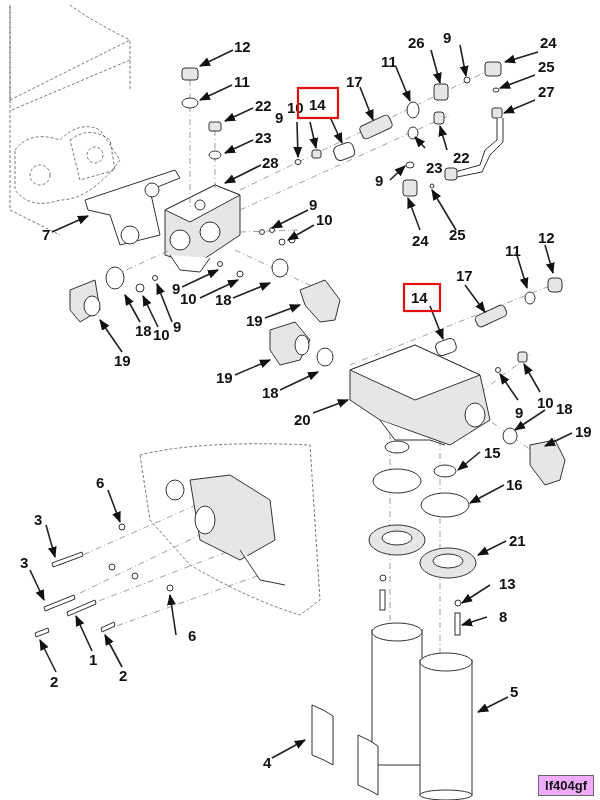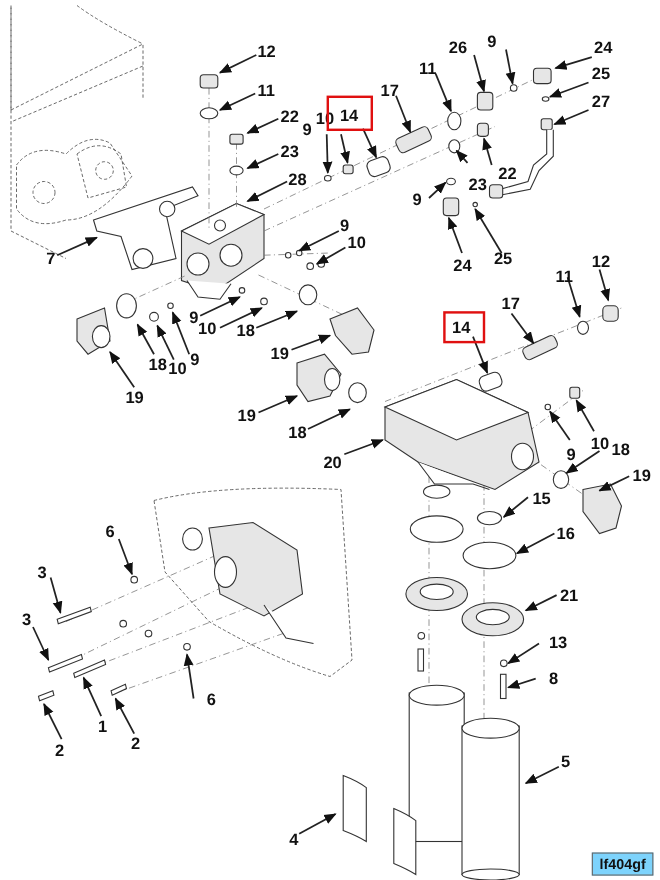--- a/index.html
+++ b/index.html
@@ -5,21 +5,21 @@
   html, body { margin:0; padding:0; background:#fff; }
   body { width:600px; height:800px; position:relative; overflow:hidden; font-family:"Liberation Sans", sans-serif; }
   #diagram { position:absolute; left:0; top:0; width:600px; height:800px; }
   .lbl { font-family:"Liberation Sans", sans-serif; font-weight:bold; font-size:15px; fill:#111; }
   .ln { stroke:#222; stroke-width:1.6; fill:none; }
   .part { stroke:#333; stroke-width:1; fill:#fff; }
   .partg { stroke:#333; stroke-width:1; fill:#e6e6e6; }
   .dash { stroke:#777; stroke-width:0.7; fill:none; stroke-dasharray:6 3 1 3; }
   .engine { stroke:#555; stroke-width:0.8; fill:none; stroke-dasharray:3 2; }
   .hl { stroke:#e01010; stroke-width:2.2; fill:none; }
-  .figid { position:absolute; right:6px; bottom:4px; border:1px solid #666; background:#7dd3fc; padding:2px 6px; font-weight:bold; font-size:13px; color:#111; }
+  .figid { position:absolute; right:6px; bottom:4px; border:1px solid #666; background:#f0abfc; padding:2px 6px; font-weight:bold; font-size:13px; color:#111; }
 </style>
 </head>
 <body>
 
 <svg id="diagram" viewBox="0 0 600 800">
   <defs>
     <marker id="ah" viewBox="0 0 10 10" refX="9" refY="5" markerWidth="7" markerHeight="7" orient="auto">
       <path d="M0,1 L10,5 L0,9 z" fill="#111"></path>
     </marker>
   </defs>

